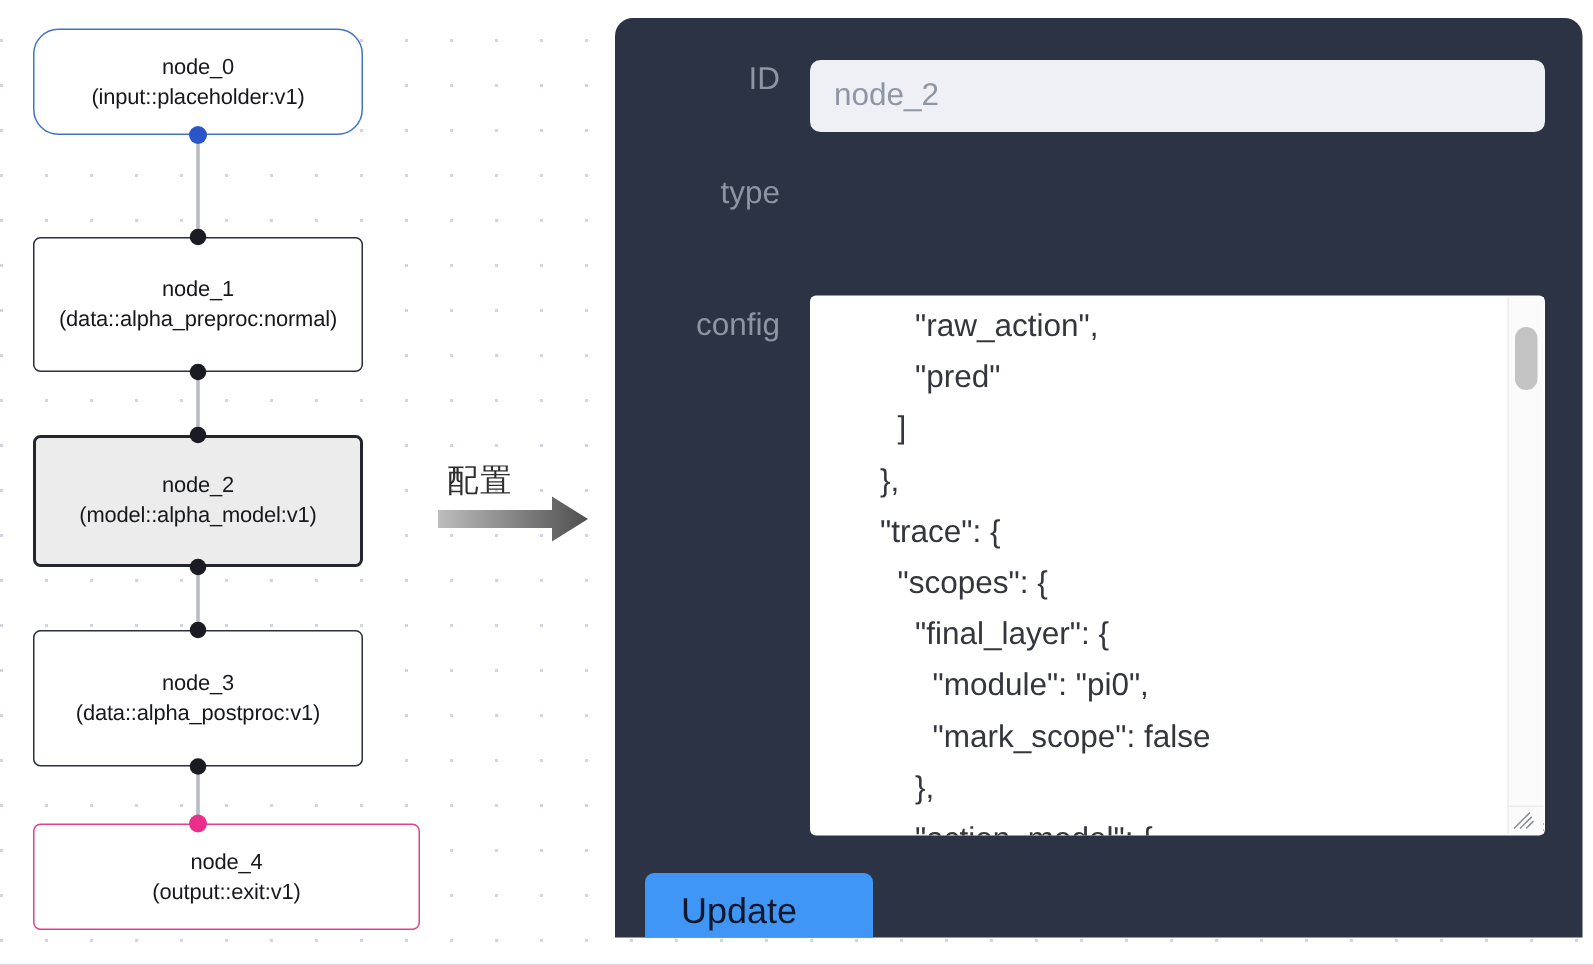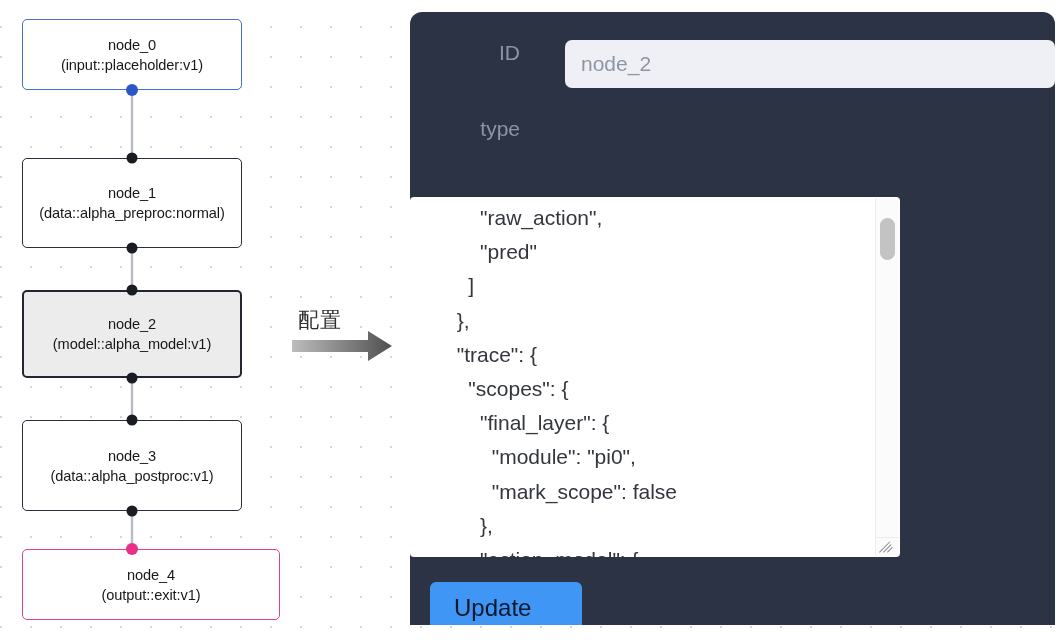--- a/index.html
+++ b/index.html
@@ -45,21 +45,21 @@
     line-height: 20px;
     text-align: center;
     display: flex;
     align-items: center;
     justify-content: center;
     word-break: break-all;
     padding: 2px 8px;
     letter-spacing: -0.1px;
   }
   .node .txt { display: block; width: 100%; }
-  .node.is-input  { border-color: #4373c9; border-width: 1.6px; }
+  .node.is-input  { border-color: #4373c9; border-width: 1.6px; border-radius: 17px; }
   .node.is-output { border-color: #e0418f; border-width: 1.6px; }
   .node.is-selected {
     background: #ececec;
     border-color: #23262f;
     border-width: 2.4px;
   }
 
   
   .port {
     position: absolute;
@@ -96,21 +96,20 @@
     box-sizing: border-box;
     background: #2c3344;
     border-radius: 12px 12px 0 0;
     overflow: hidden;
   }
 
   .form-row {
     position: absolute;
     display: flex;
     align-items: flex-start;
-    justify-content: space-between;
   }
   .f-label {
     color: #8d94a2;
     font-size: 21px;
     line-height: 26px;
     text-align: right;
     white-space: nowrap;
   }
   .f-input {
     box-sizing: border-box;
@@ -270,20 +269,21 @@
   <div class="form-row" id="row-id">
     <div class="f-label">ID</div>
     <input class="f-input" type="text" value="node_2" style="">
   </div>
 
   <div class="form-row" id="row-type">
     <div class="f-label">type</div>
   </div>
 
   <div class="form-row" id="row-config">
+    <div class="f-label">config</div>
     <div id="config-wrap">
       <textarea id="config-text" spellcheck="false" style="">            "raw_action",
             "pred"
           ]
         },
         "trace": {
           "scopes": {
             "final_layer": {
               "module": "pi0",
               "mark_scope": false

